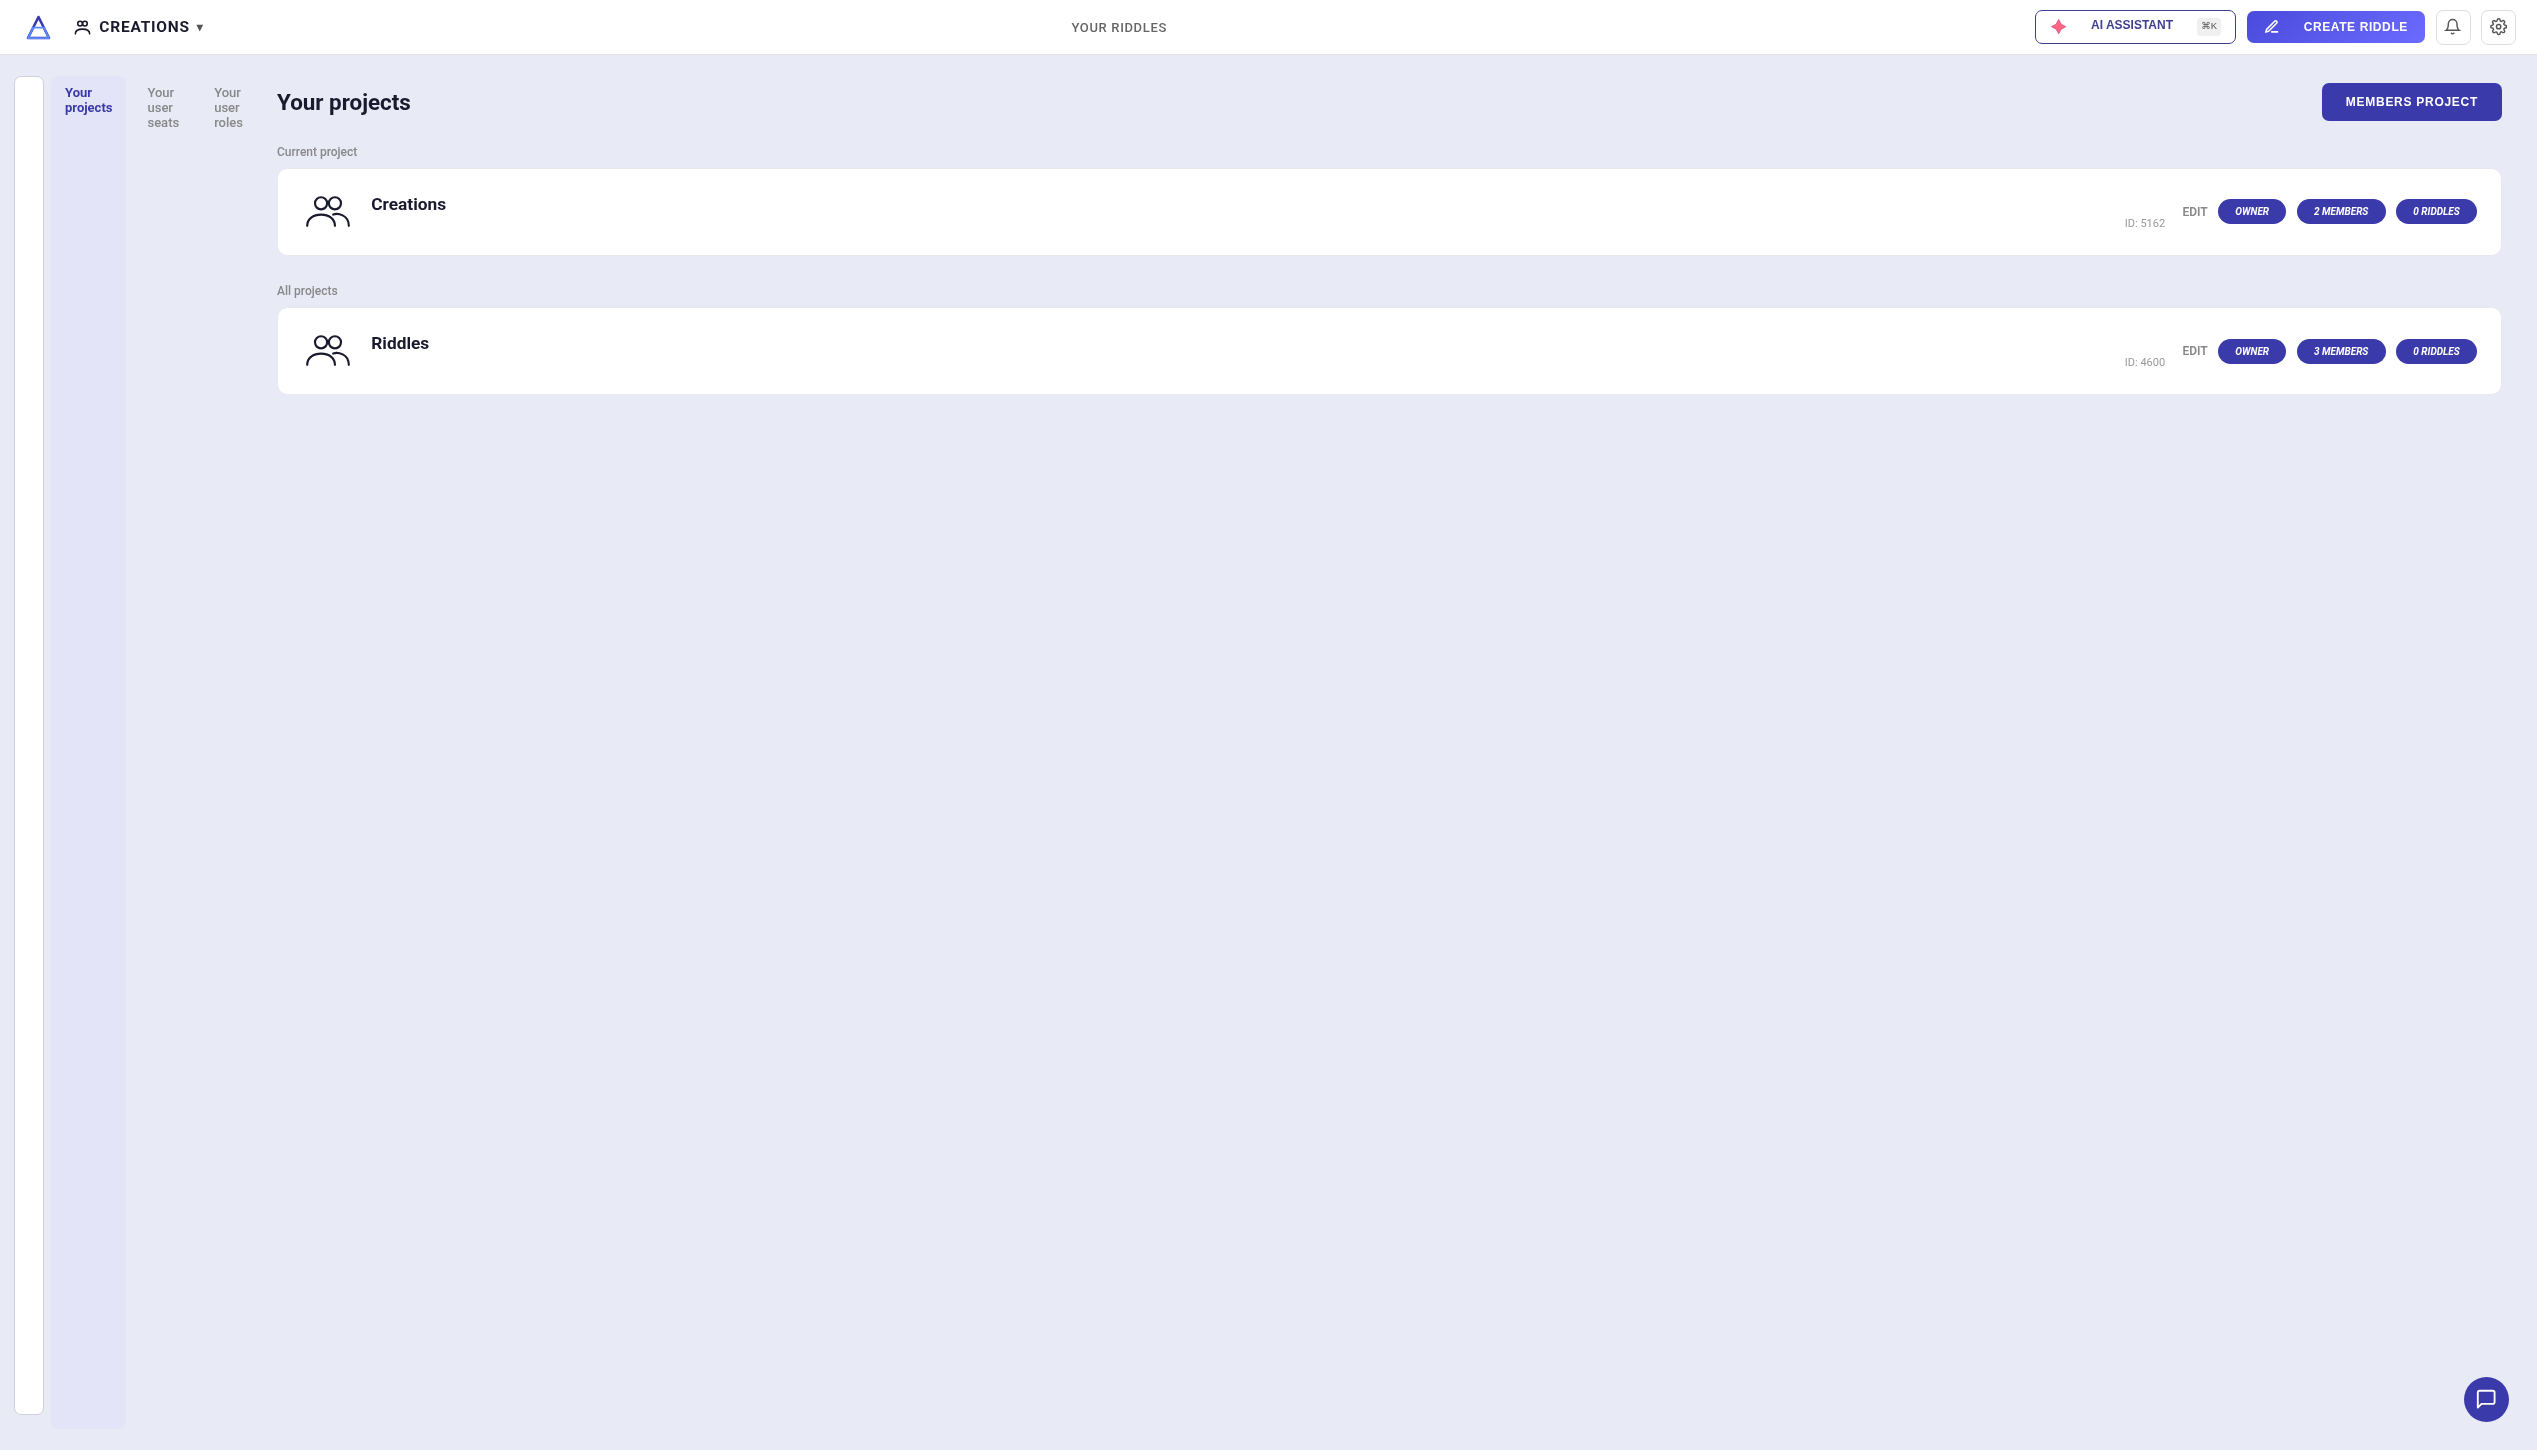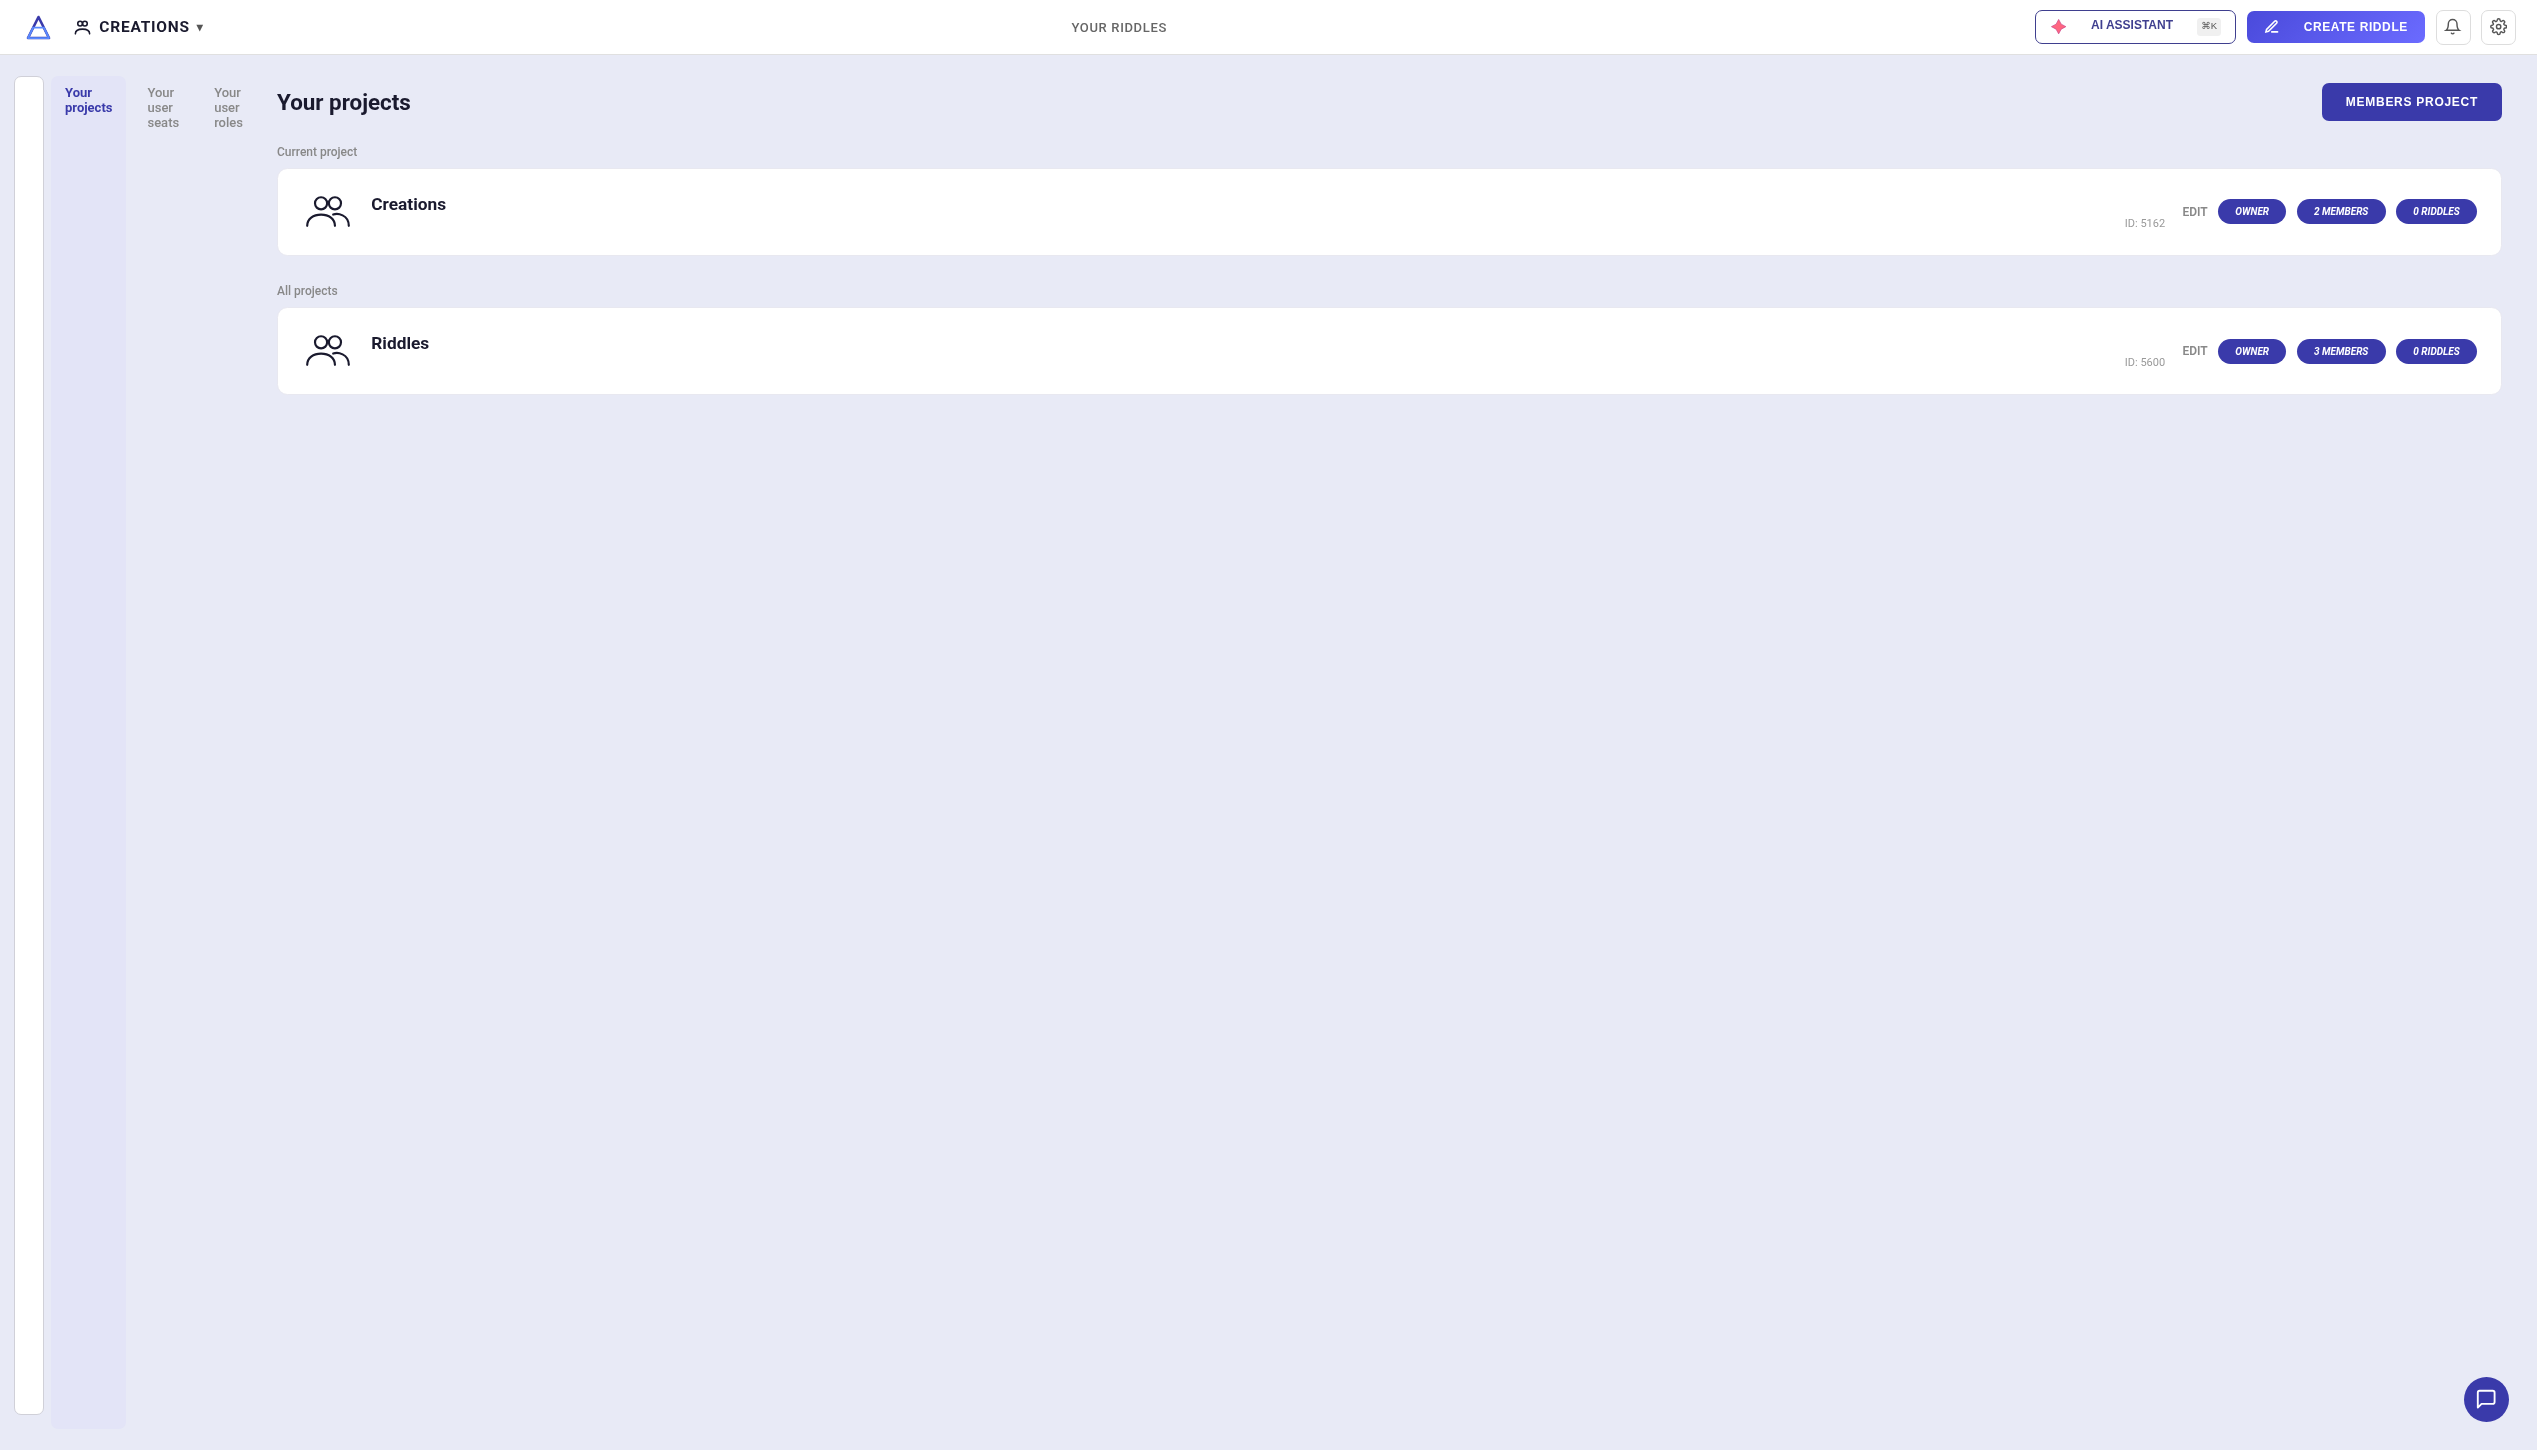--- a/index.html
+++ b/index.html
@@ -396,21 +396,21 @@
       <div class="section-label">All projects</div>
       <div class="project-card">
         <svg class="project-icon" viewBox="0 0 60 60" fill="none" xmlns="http://www.w3.org/2000/svg">
           <circle cx="22" cy="20" r="7" stroke="#1a1a2e" stroke-width="2.5" fill="none"></circle>
           <circle cx="38" cy="20" r="7" stroke="#1a1a2e" stroke-width="2.5" fill="none"></circle>
           <path d="M6 46c0-8 7-13 16-13s16 5 16 13" stroke="#1a1a2e" stroke-width="2.5" fill="none" stroke-linecap="round"></path>
           <path d="M36 33c5-2 18 0 18 13" stroke="#1a1a2e" stroke-width="2.5" fill="none" stroke-linecap="round"></path>
         </svg>
         <div class="project-info">
           <div class="project-name">Riddles</div>
-          <div class="project-id">ID: 5600</div>
+          <div class="project-id">ID: 4600</div>
         </div>
         <div class="project-actions">
           <span class="edit-link">EDIT</span>
           <span class="badge badge-owner">OWNER</span>
           <span class="badge badge-members">3 MEMBERS</span>
           <span class="badge badge-riddles">0 RIDDLES</span>
         </div>
       </div>
     </div>
 

